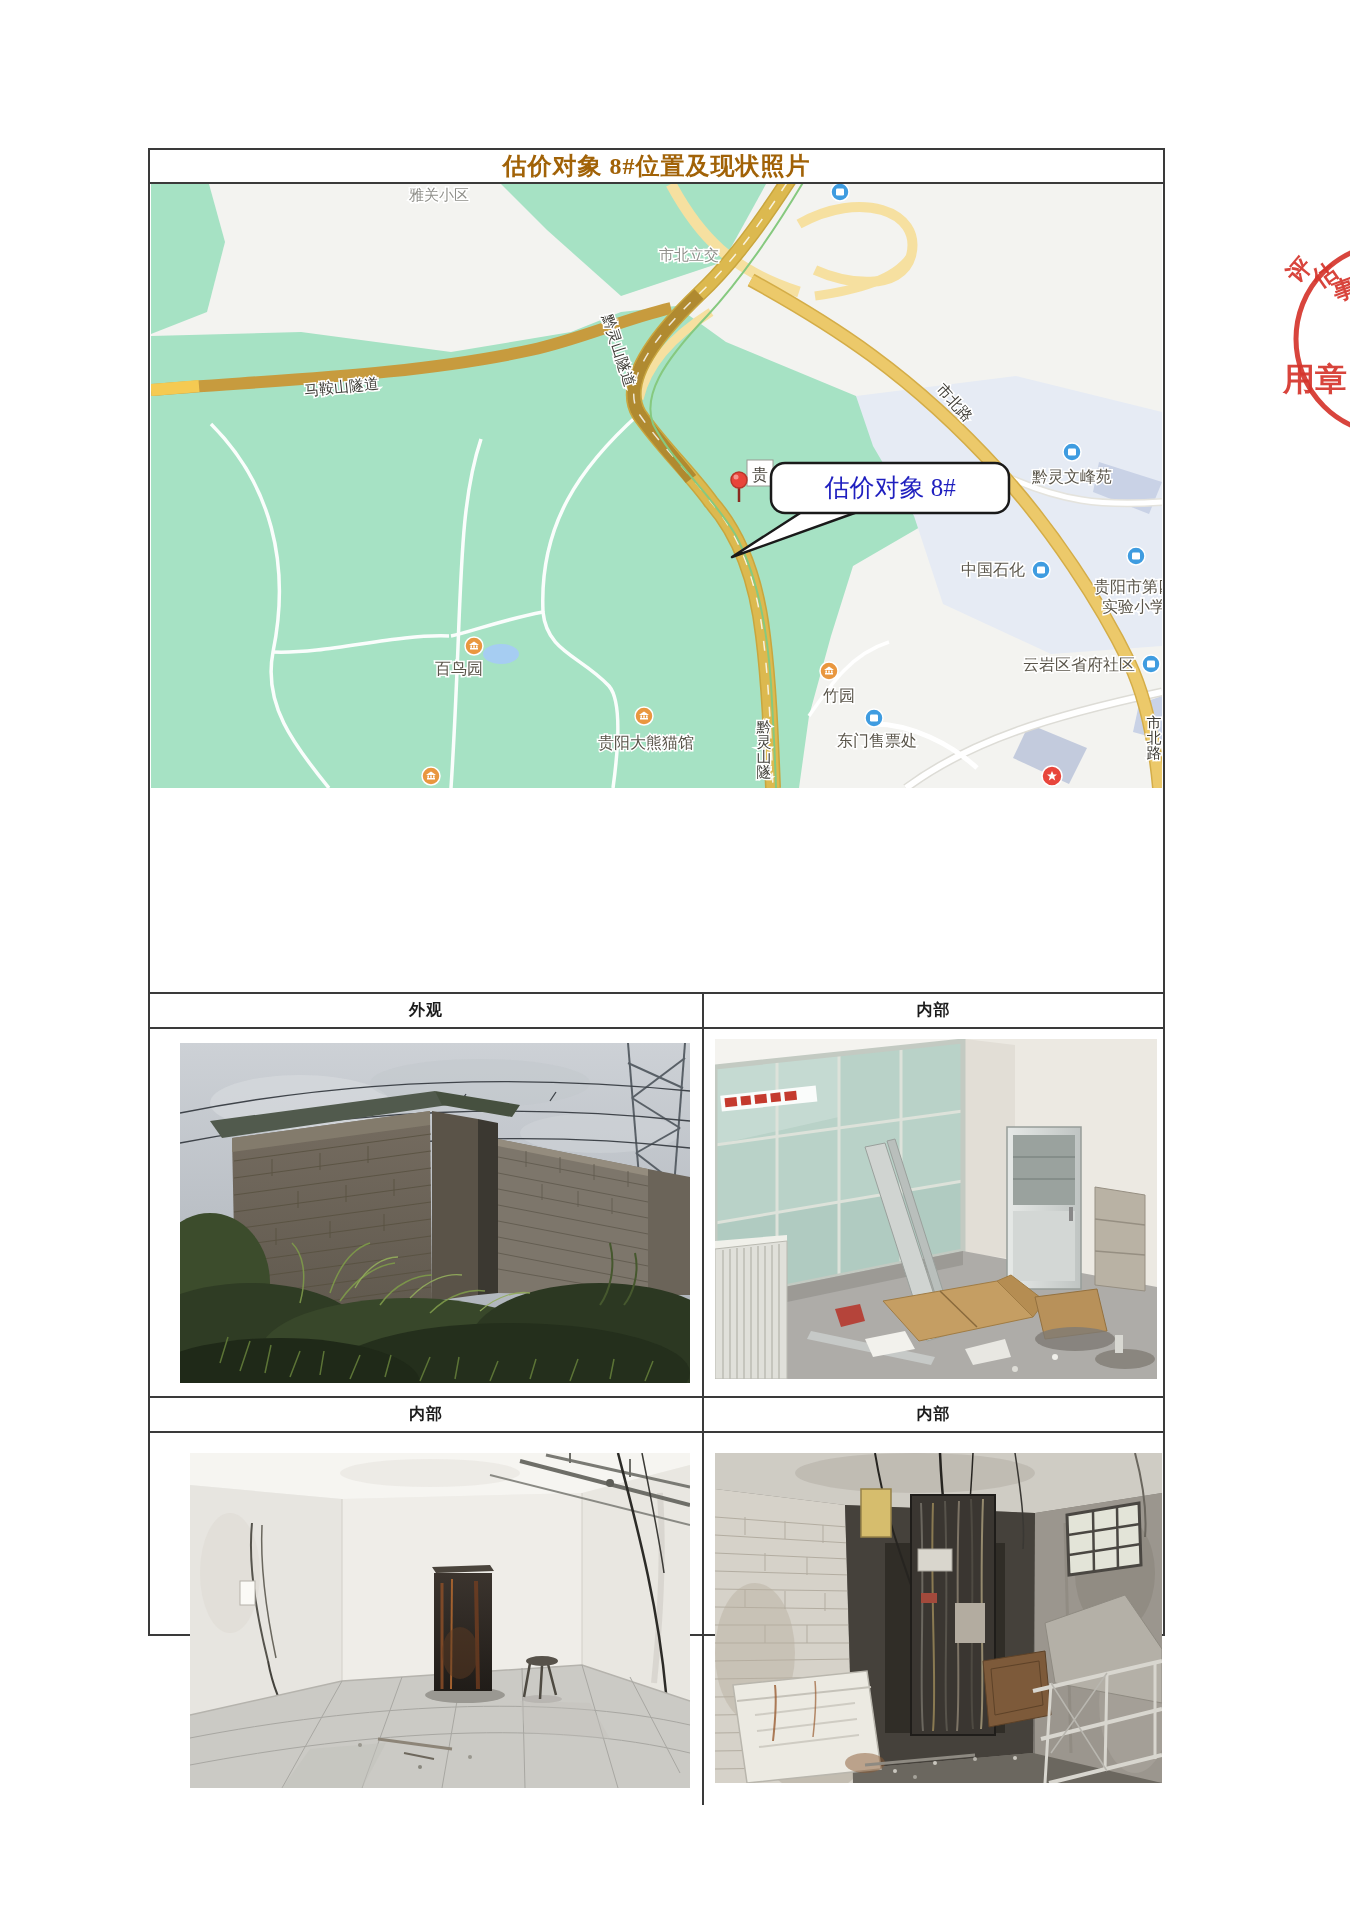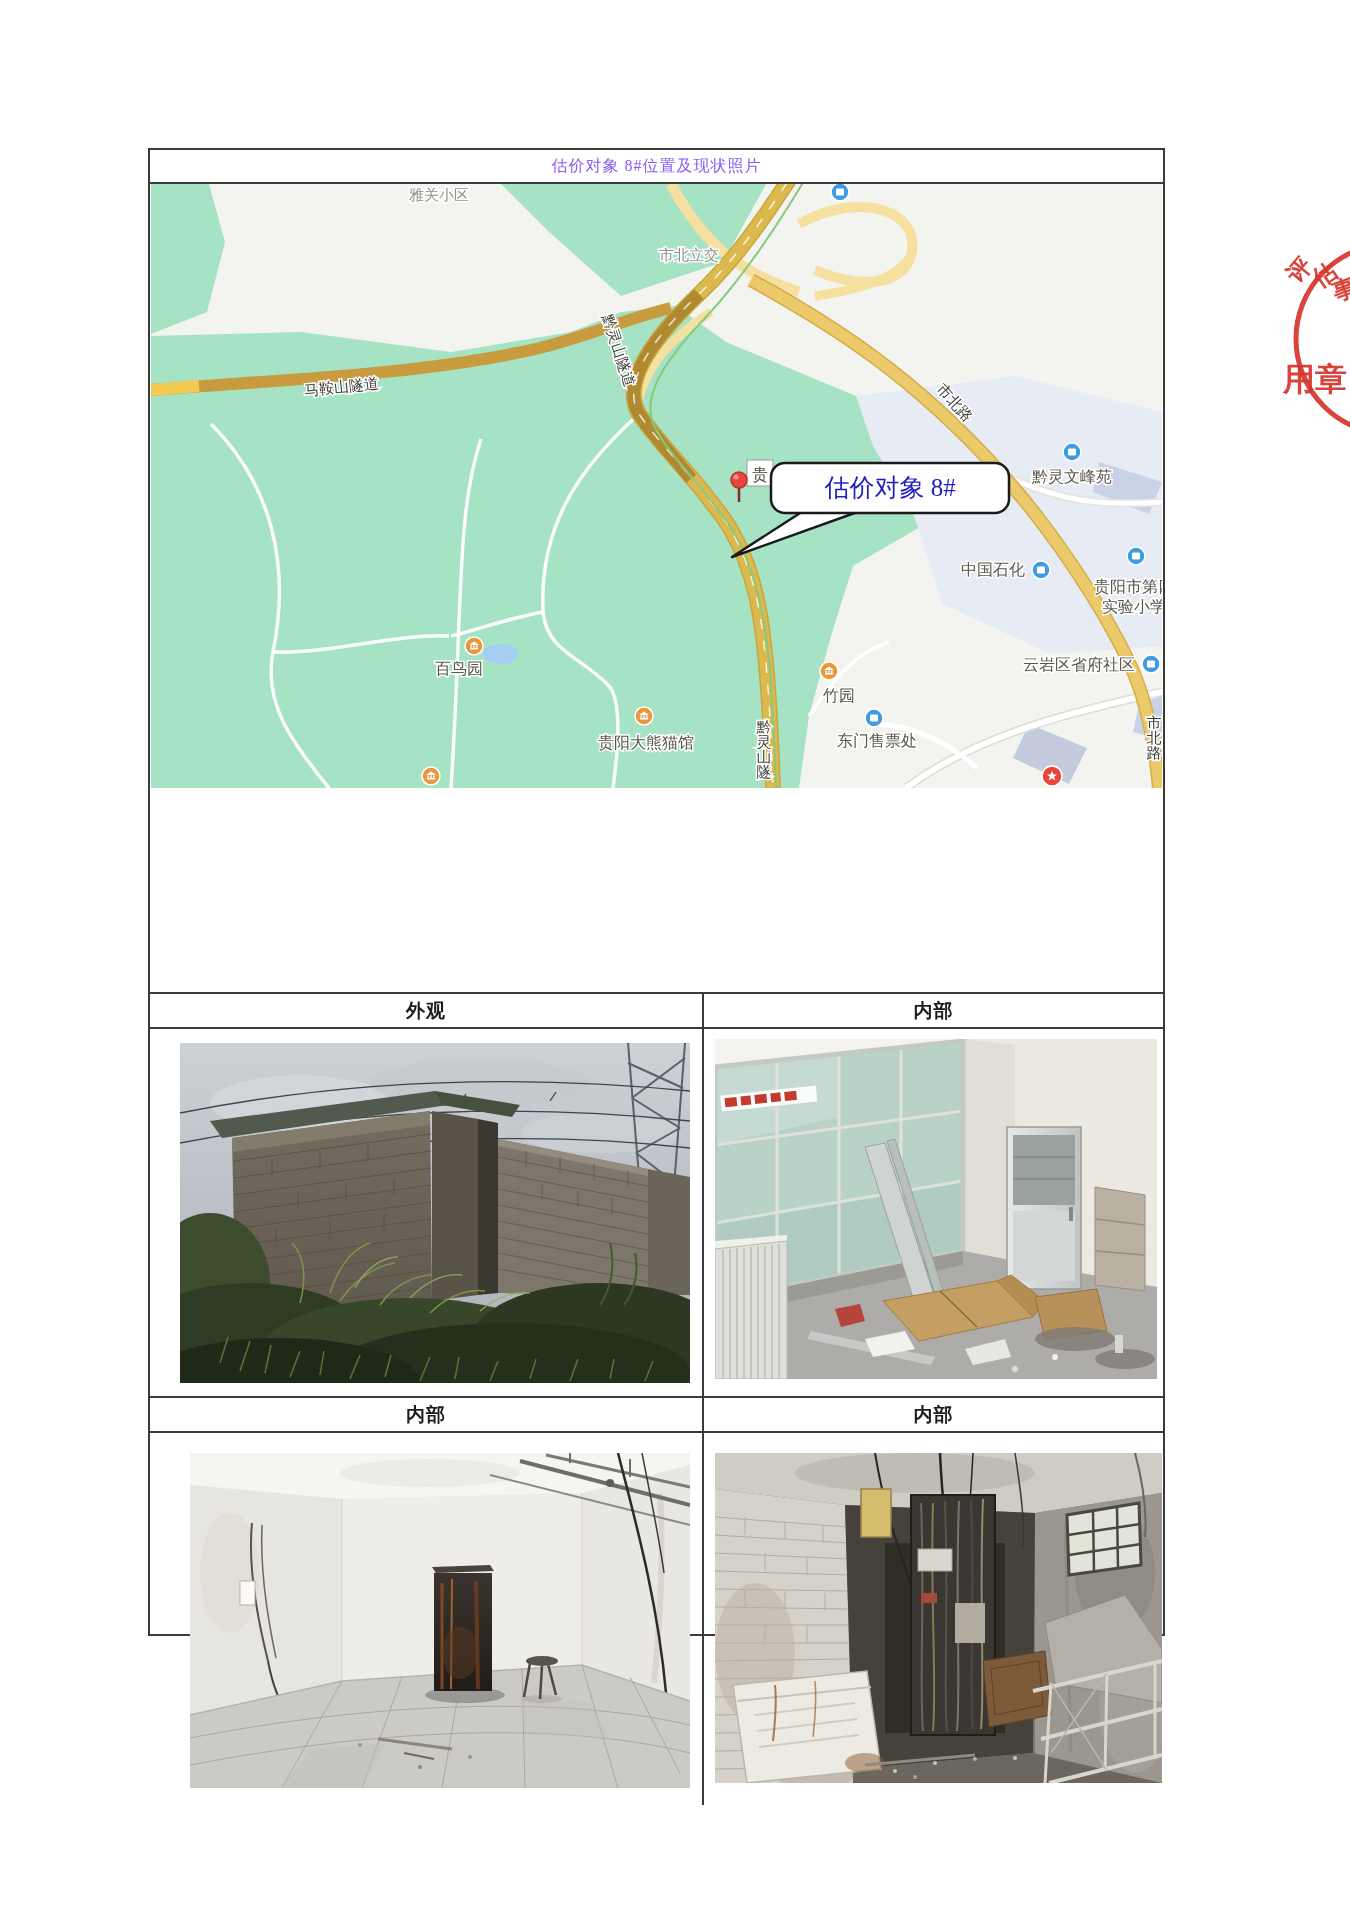--- a/index.html
+++ b/index.html
@@ -2,30 +2,30 @@
 <html><head>
 <meta charset="utf-8">
 <style>
   html,body{margin:0;padding:0;background:#fff;}
   .page{position:relative;width:1350px;height:1909px;background:#ffffff;overflow:hidden;
         font-family:"Liberation Serif", serif;}
   .doc-table{position:absolute;left:148px;top:148px;width:1017px;height:1488px;
              border:2px solid #3a3a3a;box-sizing:border-box;background:#fff;}
   .row{box-sizing:border-box;width:100%;}
   .row-title{height:34px;border-bottom:2px solid #3a3a3a;display:flex;align-items:center;justify-content:center;}
-  .title-text{font-size:16px;font-weight:normal;color:#8b5cf6;letter-spacing:1px;}
+  .title-text{font-size:24px;font-weight:bold;color:#a16207;letter-spacing:1px;}
   .row-map{height:810px;border-bottom:2px solid #3a3a3a;position:relative;}
   .row-map svg{display:block;margin:0 1px;}
   .row-headers{height:35px;border-bottom:2px solid #3a3a3a;display:flex;}
   .row-photos{display:flex;}
   .row-photos-1{height:369px;border-bottom:2px solid #3a3a3a;}
   .row-photos-2{height:372px;}
   .cell-l{width:552px;box-sizing:border-box;}
   .cell-r{flex:1;border-left:2px solid #3a3a3a;box-sizing:border-box;}
-  .hdr{display:flex;align-items:center;justify-content:center;font-size:19px;font-weight:bold;color:#1c1c1c;letter-spacing:1px;}
+  .hdr{display:flex;align-items:center;justify-content:center;font-size:16px;font-weight:bold;color:#1c1c1c;letter-spacing:1px;}
   .ph{display:block;}
   .map-label{font-family:"Liberation Sans", sans-serif;paint-order:stroke;stroke:#ffffff;stroke-width:3px;}
   .seal-box{position:absolute;left:1255px;top:228px;width:95px;height:230px;overflow:hidden;}
 </style>
 </head>
 <body>
 
 <div class="page">
 
   <div class="doc-table">

